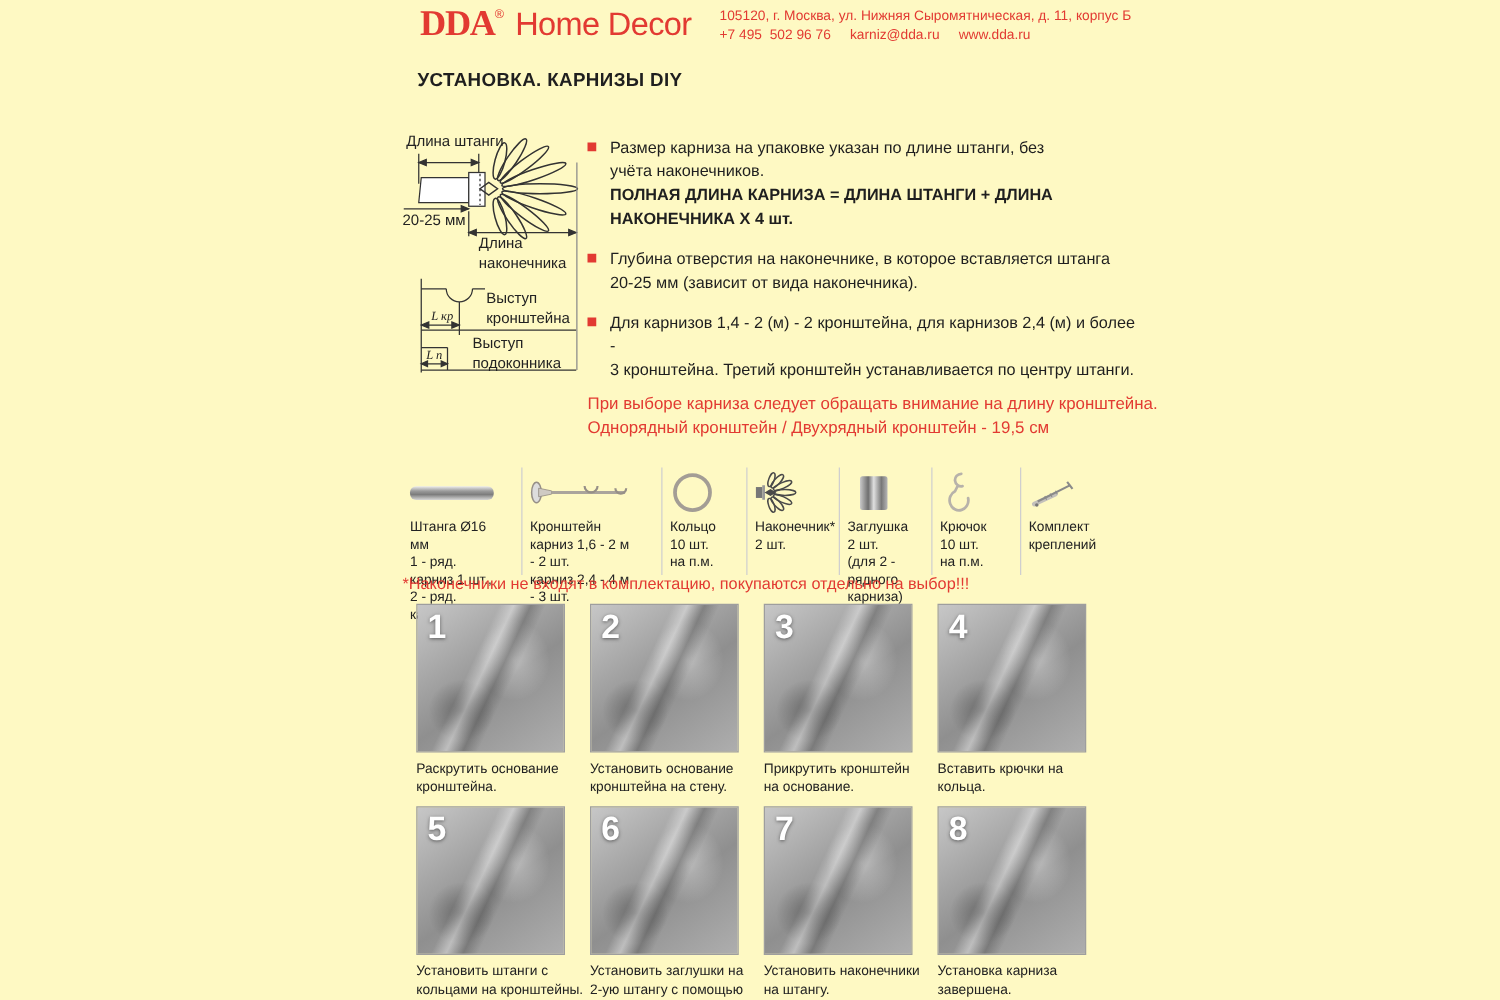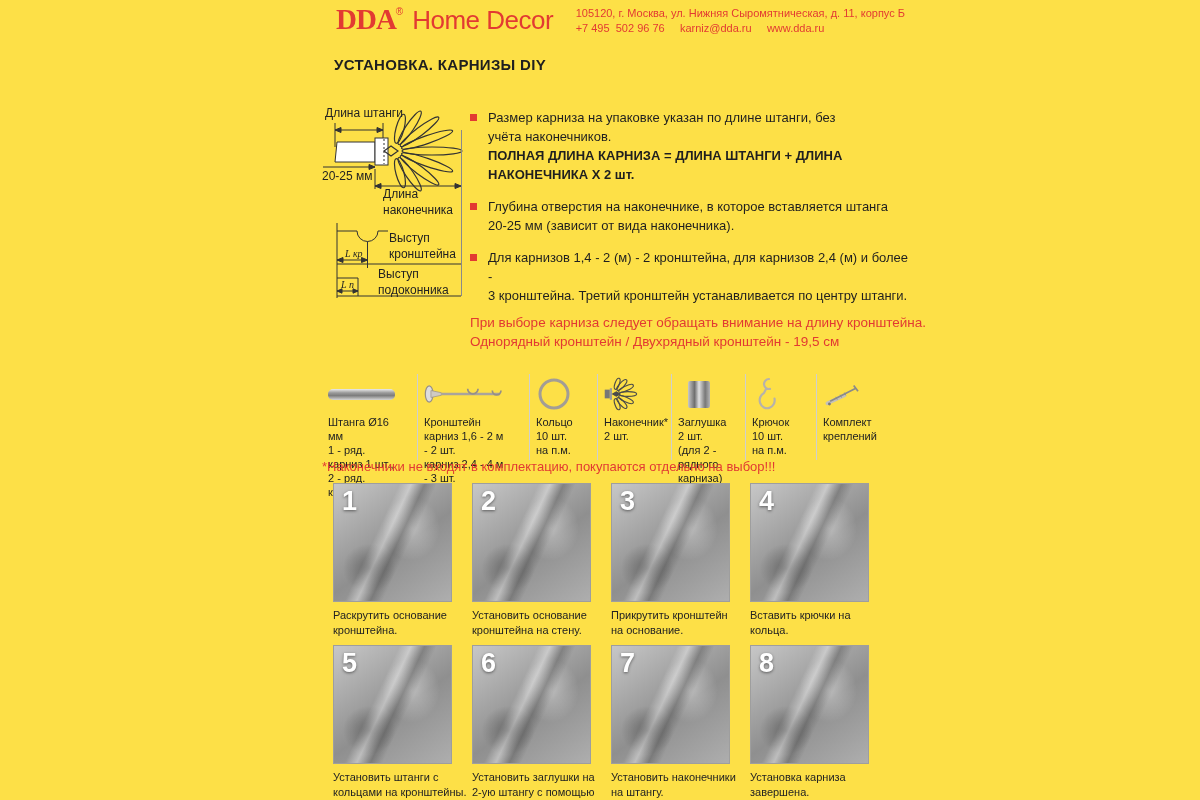--- a/index.html
+++ b/index.html
@@ -1,16 +1,16 @@
 <!DOCTYPE html>
 <html><head>
 <meta charset="utf-8">
 <style>
   html,body{margin:0;padding:0;background:#fff;}
-  .page{position:relative;width:1200px;height:800px;background:#fde047;overflow:hidden;
+  .page{position:relative;width:1200px;height:800px;background:#fef9c3;overflow:hidden;
         font-family:"Liberation Sans",sans-serif;color:#1f1f1f;}
   
   .logo{position:absolute;left:336px;top:3px;color:#e23a32;white-space:nowrap;}
   .logo-dda{font-family:"Liberation Serif",serif;font-weight:bold;font-size:29px;letter-spacing:-1px;}
   .logo-reg{font-size:10px;vertical-align:14px;}
   .logo-rest{font-size:26px;letter-spacing:-0.5px;margin-left:9px;}
   .address{position:absolute;right:295px;top:6px;text-align:left;color:#e23a32;
            font-size:11px;line-height:15px;white-space:pre;}
   
   .title{position:absolute;left:334px;top:56px;font-size:15px;font-weight:bold;letter-spacing:.3px;}
@@ -141,21 +141,21 @@
   <div class="dlabel" style="left:378px;top:266px">Выступ
 подоконника</div>
   <div class="dim-serif" style="left:341px;top:279px">L п</div>
   <div class="vline"></div>
 
   <div class="bullets">
     <div class="bullet">
       <span class="sq"></span>
       <div class="btxt"><span>Размер карниза на упаковке указан по длине штанги, без
 учёта наконечников.</span><span class="bold">ПОЛНАЯ ДЛИНА КАРНИЗА = ДЛИНА ШТАНГИ + ДЛИНА
-НАКОНЕЧНИКА Х 2 шт.</span></div>
+НАКОНЕЧНИКА Х 4 шт.</span></div>
     </div>
     <div class="bullet">
       <span class="sq"></span>
       <div class="btxt"><span>Глубина отверстия на наконечнике, в которое вставляется штанга
 20-25 мм (зависит от вида наконечника).</span><span class="bold"></span></div>
     </div>
     <div class="bullet">
       <span class="sq"></span>
       <div class="btxt"><span>Для карнизов 1,4 - 2 (м) - 2 кронштейна, для карнизов 2,4 (м) и более -
 3 кронштейна. Третий кронштейн устанавливается по центру штанги.</span><span class="bold"></span></div>

